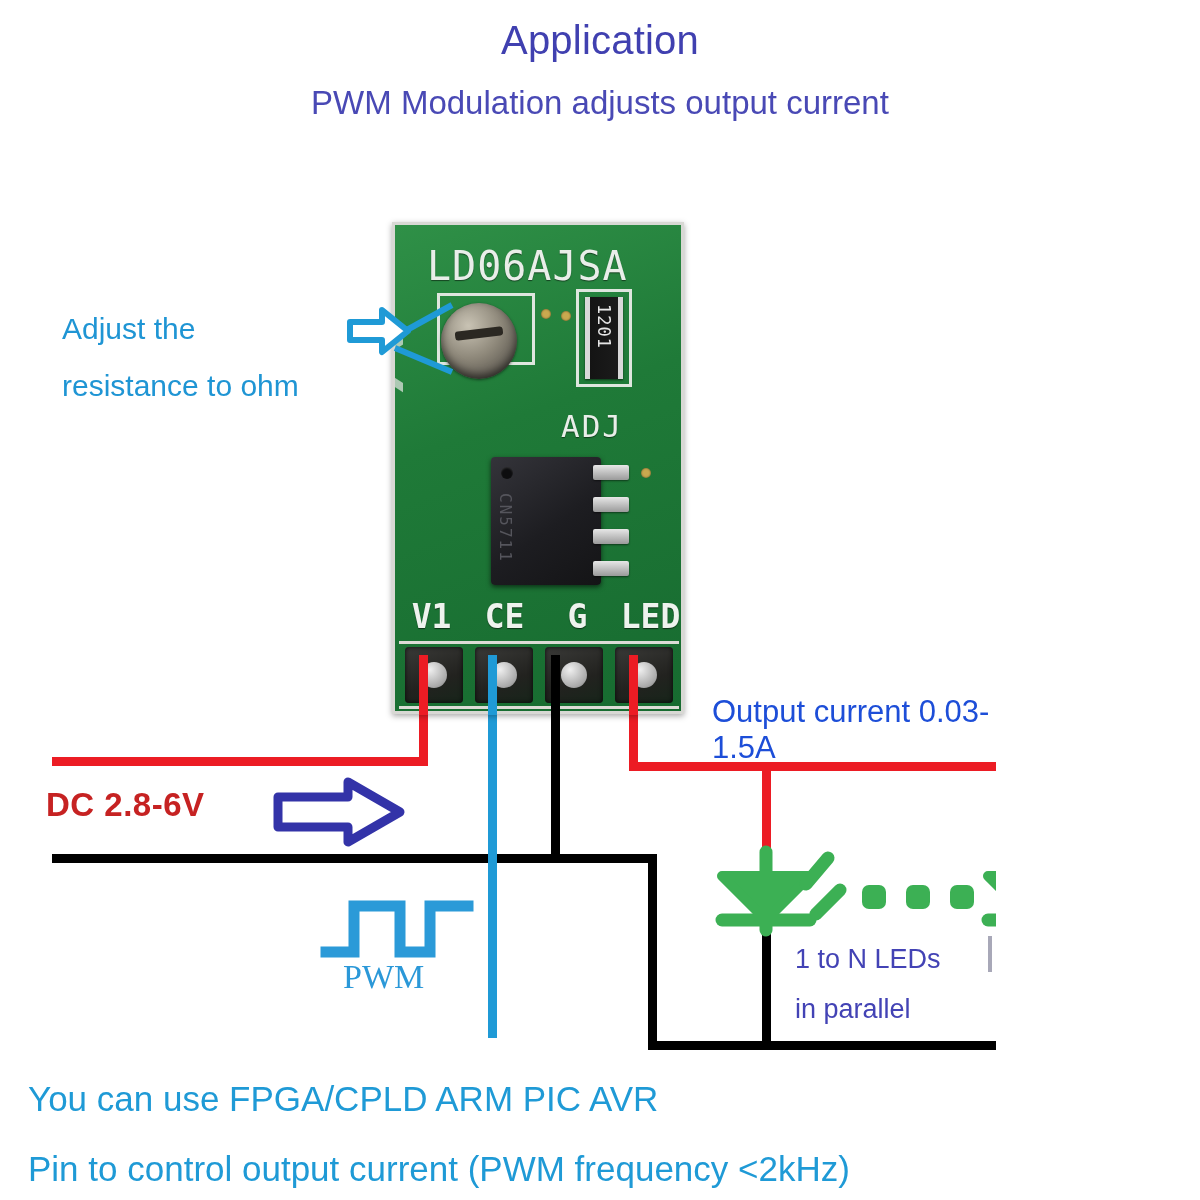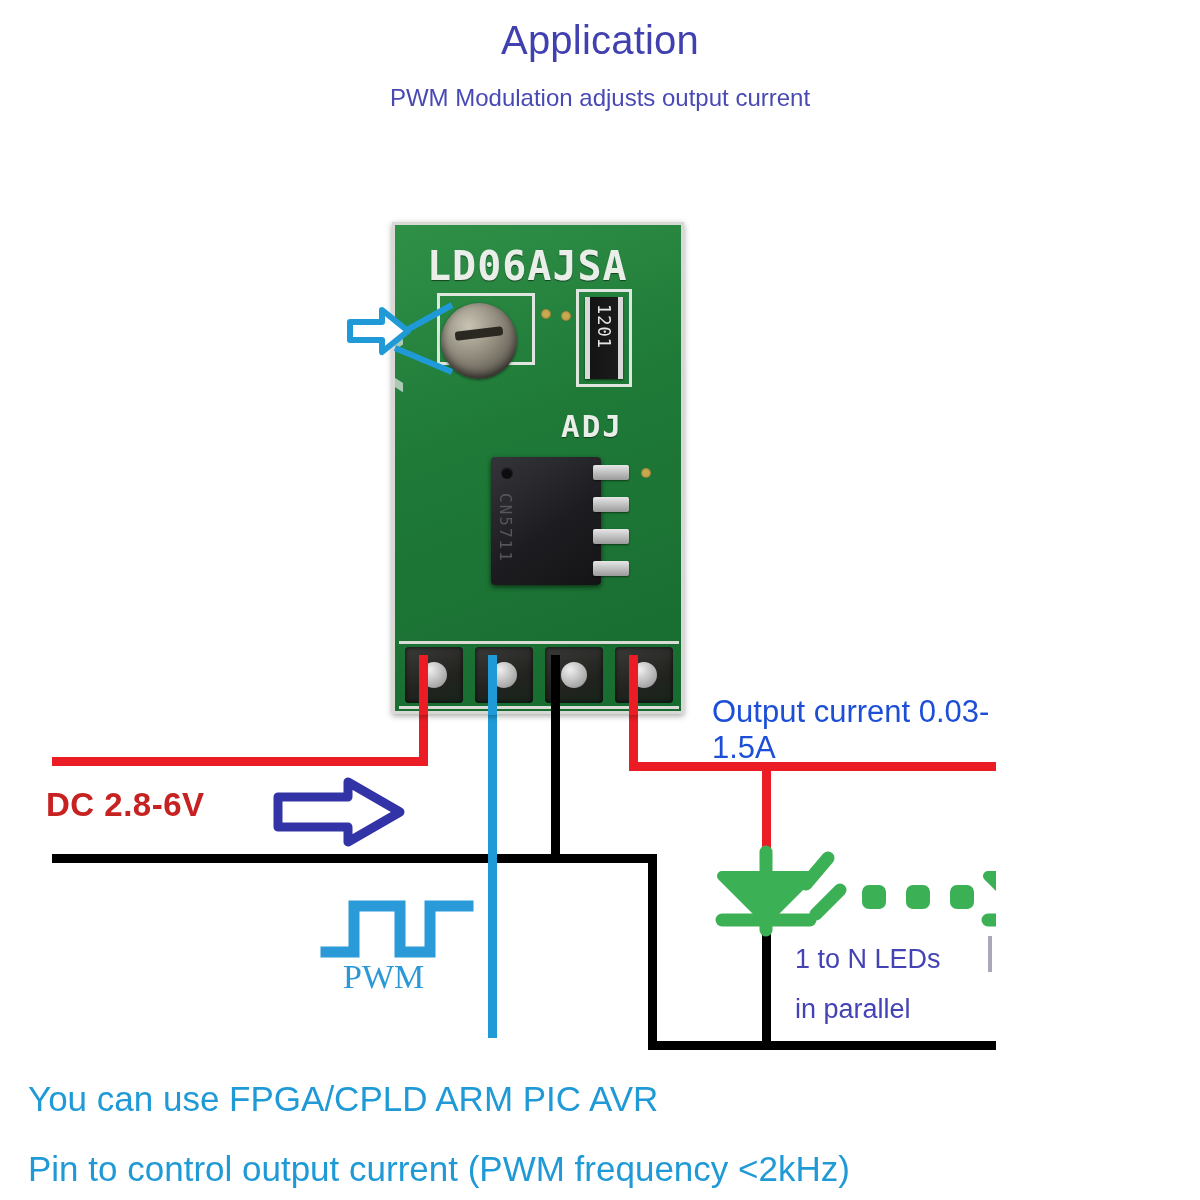--- a/index.html
+++ b/index.html
@@ -21,21 +21,21 @@
   #title {
     left: 0; top: 18px; width: 1200px;
     text-align: center;
     font-size: 40px;
     color: #4040b0;
     letter-spacing: 0.2px;
   }
   #subtitle {
     left: 0; top: 84px; width: 1200px;
     text-align: center;
-    font-size: 24px;
+    font-size: 33px;
     color: #4949b5;
   }
 
   
   #adjust-note {
     left: 62px; top: 300px;
     font-size: 30px;
     color: #1f95d4;
     line-height: 57px;
     white-space: pre-line;
@@ -90,21 +90,21 @@
     background:
       linear-gradient(160deg, #2f9047 0%, #1f7a38 40%, #176b30 100%);
     border: 3px solid #d8d8d4;
     box-sizing: border-box;
     box-shadow: 0 2px 6px rgba(0,0,0,.35);
     overflow: hidden;
   }
   .silk {
     color: #e9eee9;
     font-family: "DejaVu Sans Mono", monospace;
-    font-weight: bold;
+    font-weight: normal;
     text-shadow: 0 1px 1px rgba(0,0,0,.5);
   }
   #silk-model {
     left: 32px; top: 18px;
     font-size: 40px;
     letter-spacing: 1px;
   }
   #silk-adj {
     left: 166px; top: 183px;
     font-size: 31px;
@@ -245,20 +245,22 @@
   #overlay { left: 0; top: 0; width: 1200px; height: 1200px; pointer-events: none; }
 </style>
 </head>
 <body>
 
 <div id="stage">
 
   <div class="abs" id="title">Application</div>
   <div class="abs" id="subtitle">PWM Modulation adjusts output current</div>
 
+  <div class="abs" id="adjust-note">Adjust the
+resistance to ohm</div>
 
   <div class="abs" id="dc-label">DC 2.8-6V</div>
 
   <div class="abs" id="output-label">Output current 0.03-1.5A</div>
 
   <div class="abs" id="led-note">1 to N LEDs
 in parallel</div>
 
   <div class="abs" id="pwm-label">PWM</div>
 
@@ -312,20 +314,26 @@
     <div class="abs" id="ic-dot"></div>
     <div class="abs" id="ic-text">CN5711</div>
     <div class="abs ic-pin" style="left:198px; top:240px;"></div>
     <div class="abs ic-pin" style="left:198px; top:272px;"></div>
     <div class="abs ic-pin" style="left:198px; top:304px;"></div>
     <div class="abs ic-pin" style="left:198px; top:336px;"></div>
     <div class="abs pad-dot" style="left:246px; top:243px;"></div>
 
     <div class="abs" id="watermark">Yan</div>
 
+    <div class="abs" id="pin-labels">
+      <span>V1</span>
+      <span>CE</span>
+      <span>G</span>
+      <span>LED</span>
+    </div>
 
     <div class="abs" id="pad-strip">
       <div class="solder-pad">
           <i></i>
         </div>
       <div class="solder-pad">
           <i></i>
         </div>
       <div class="solder-pad">
           <i></i>

